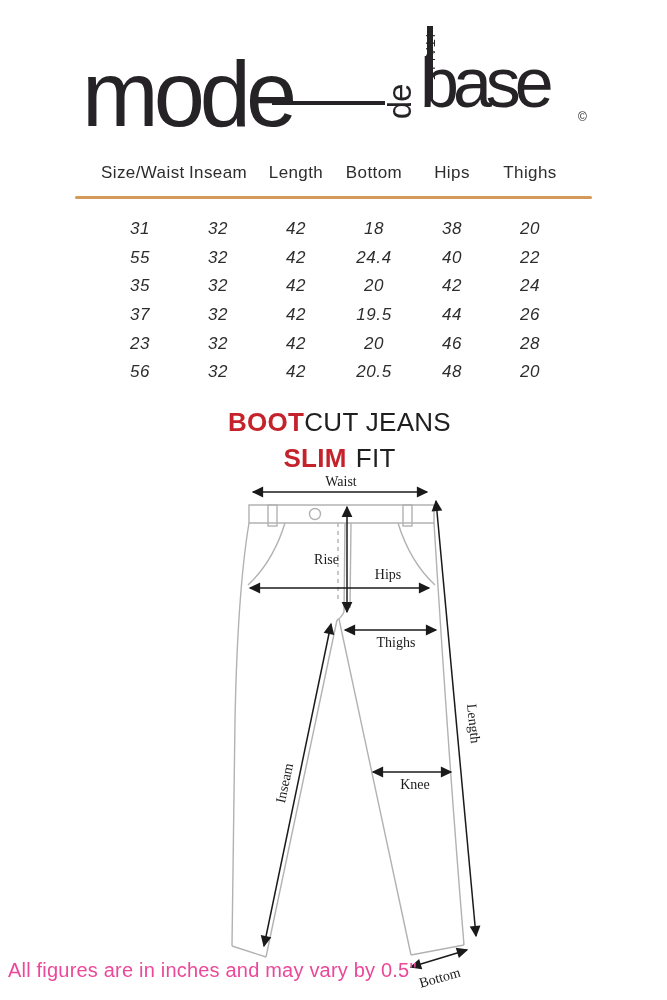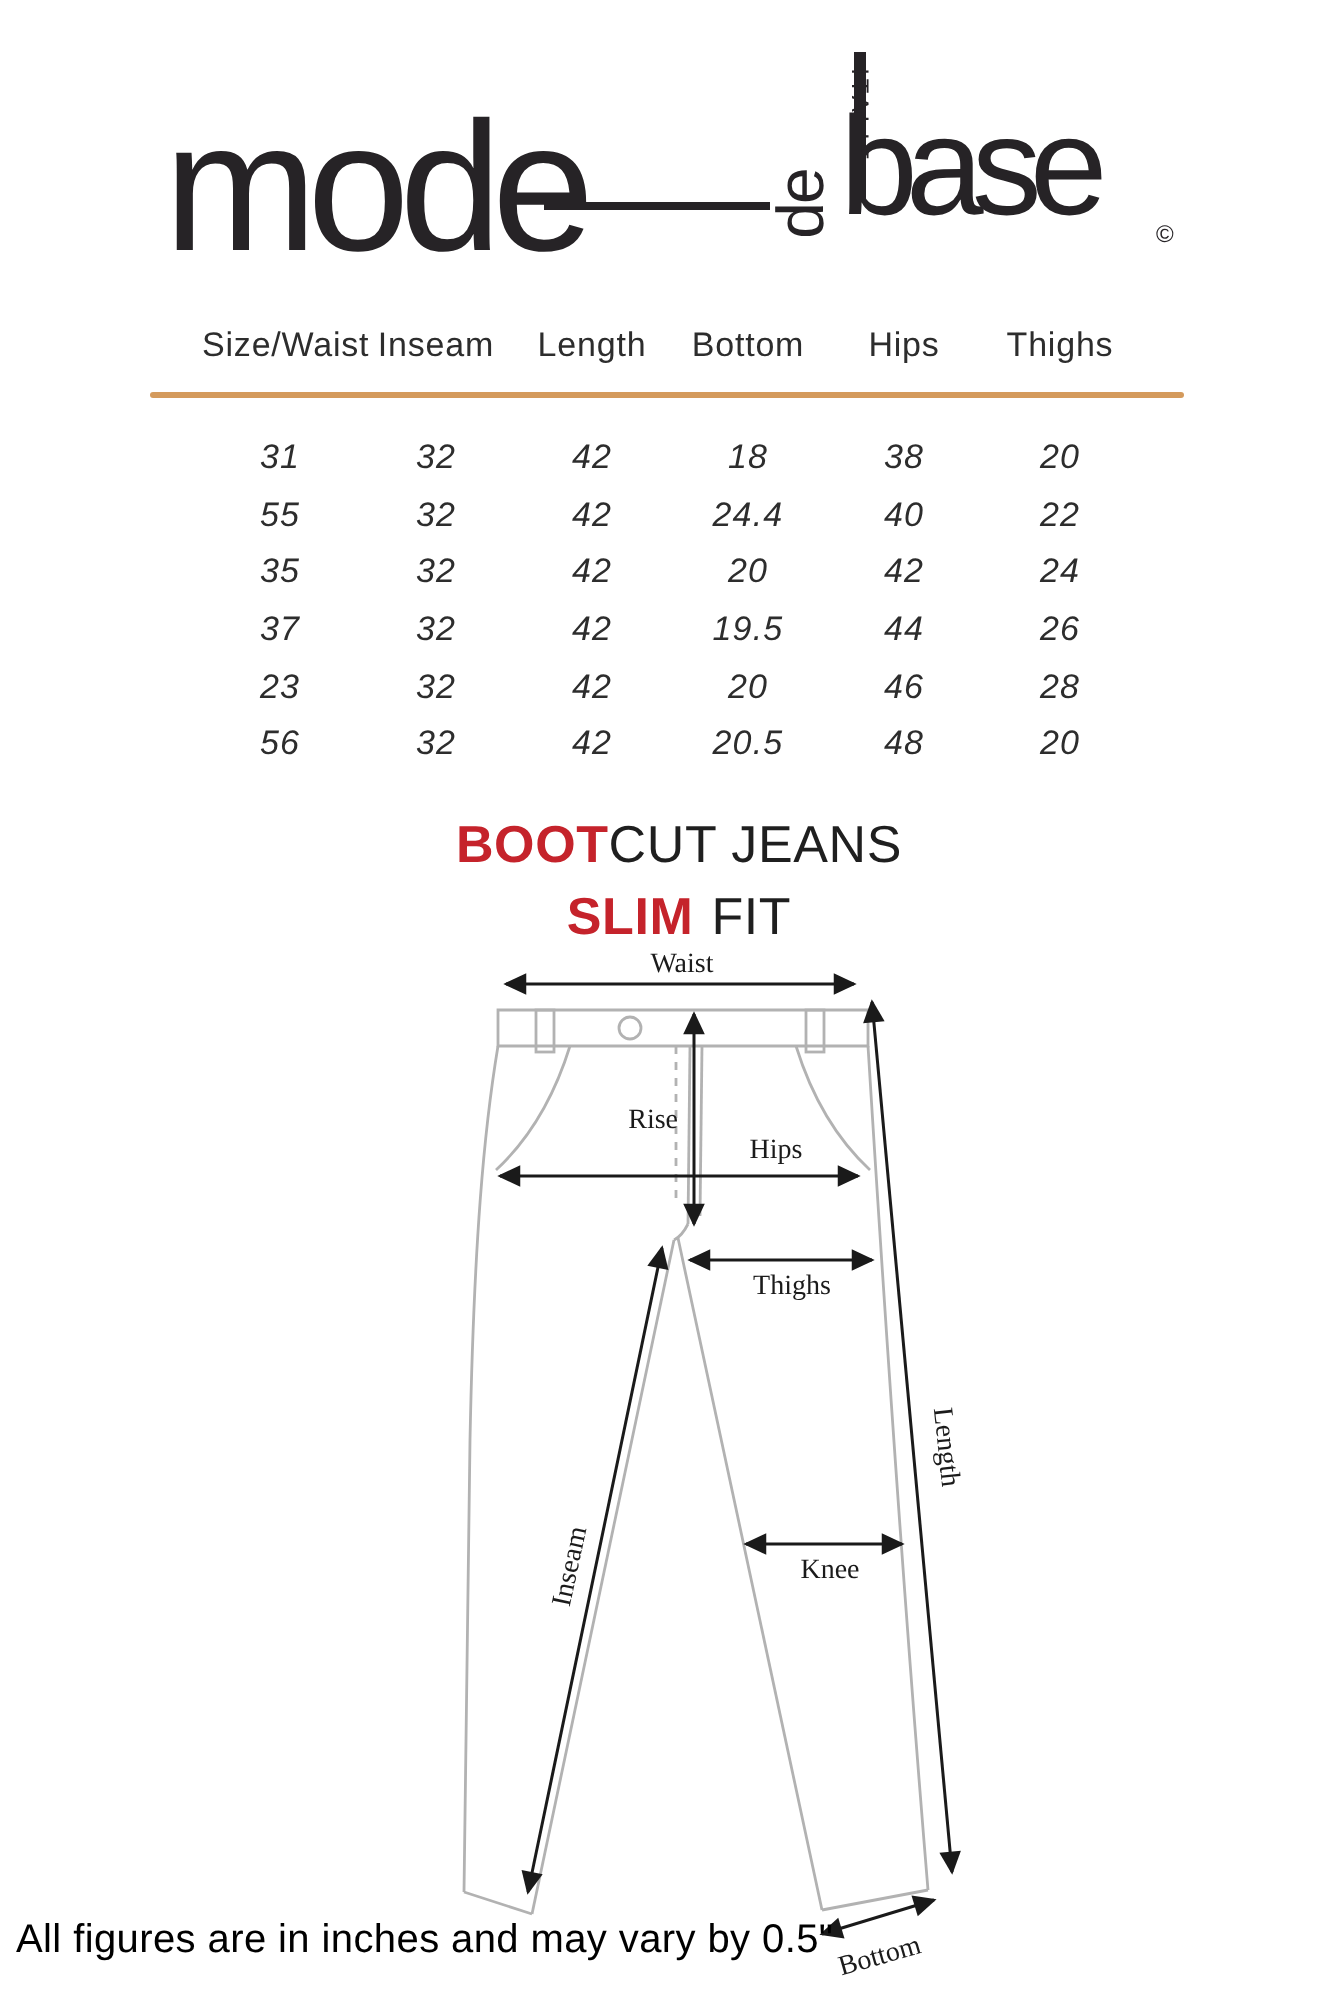--- a/index.html
+++ b/index.html
@@ -36,21 +36,21 @@
   .fit-title .red { color:var(--title-red); font-weight:700; }
   .fit-title .gap { margin-left:9px; }
 
   
   .diagram { position:absolute; left:210px; top:465px; }
   .diagram text { font-family:"Liberation Serif", serif; font-size:14px; fill:#1b1b1b; }
   .sketch { stroke:var(--sketch); fill:none; stroke-width:1.4; }
   .meas { stroke:#1a1a1a; fill:none; stroke-width:1.5; }
 
   
-  .footnote { position:absolute; left:8px; top:959px; font-size:20px; letter-spacing:0.2px; color:#000000; }
+  .footnote { position:absolute; left:8px; top:959px; font-size:20px; letter-spacing:0.2px; color:#ec4899; }
 </style>
 </head>
 <body>
 
 <div class="page">
 
   <header class="logo">
     <span class="logo-mode">mode</span>
     <span class="logo-line"></span>
     <span class="logo-de-box">

